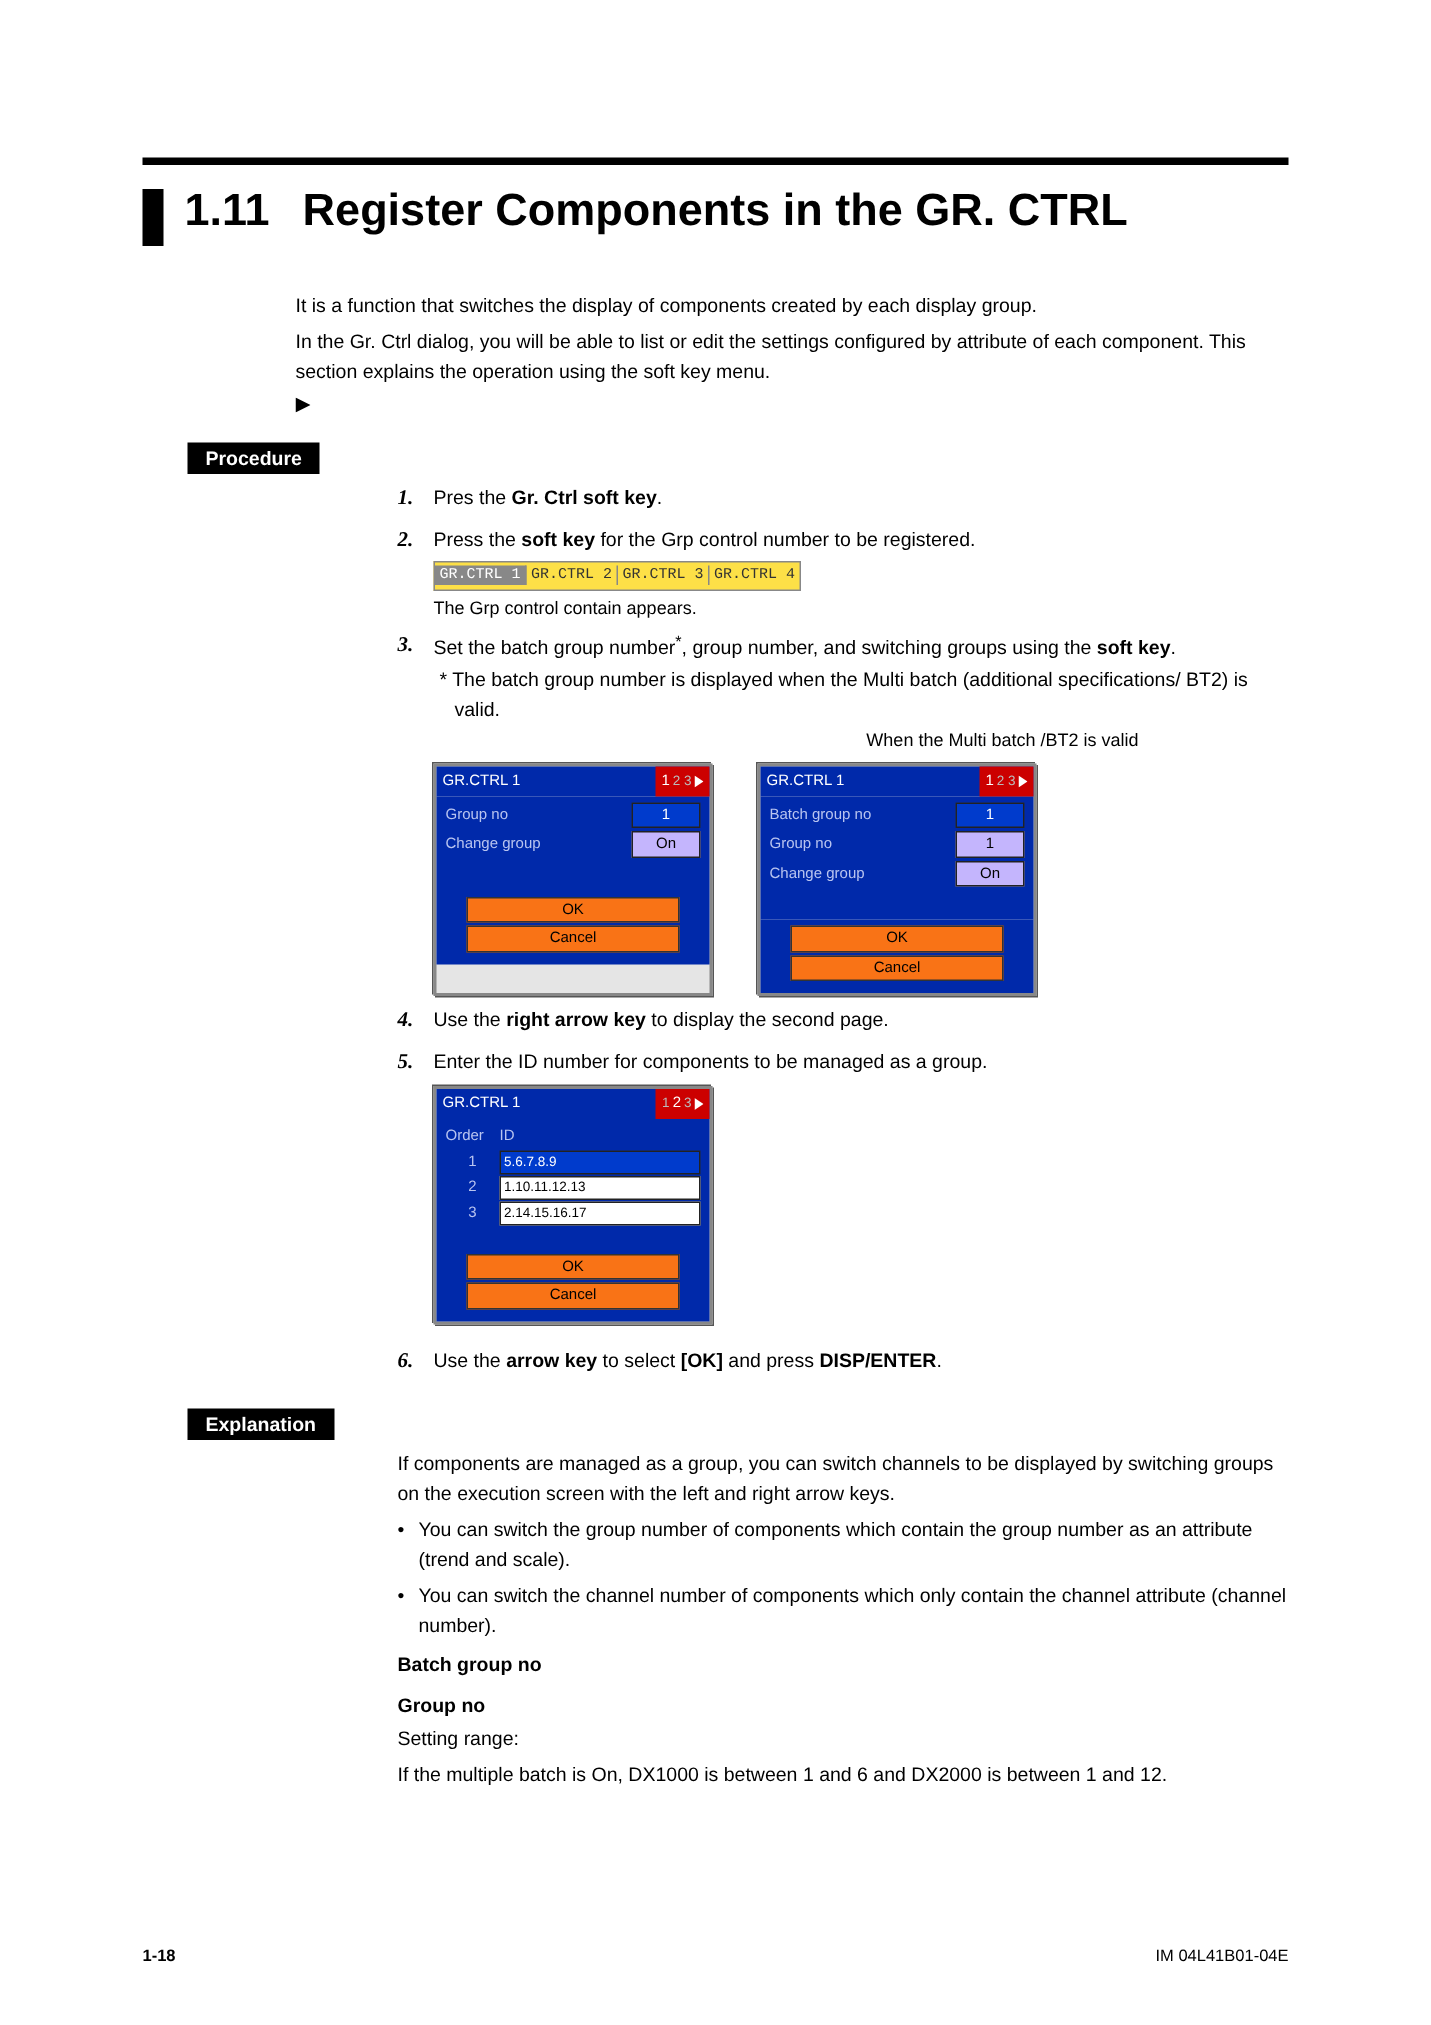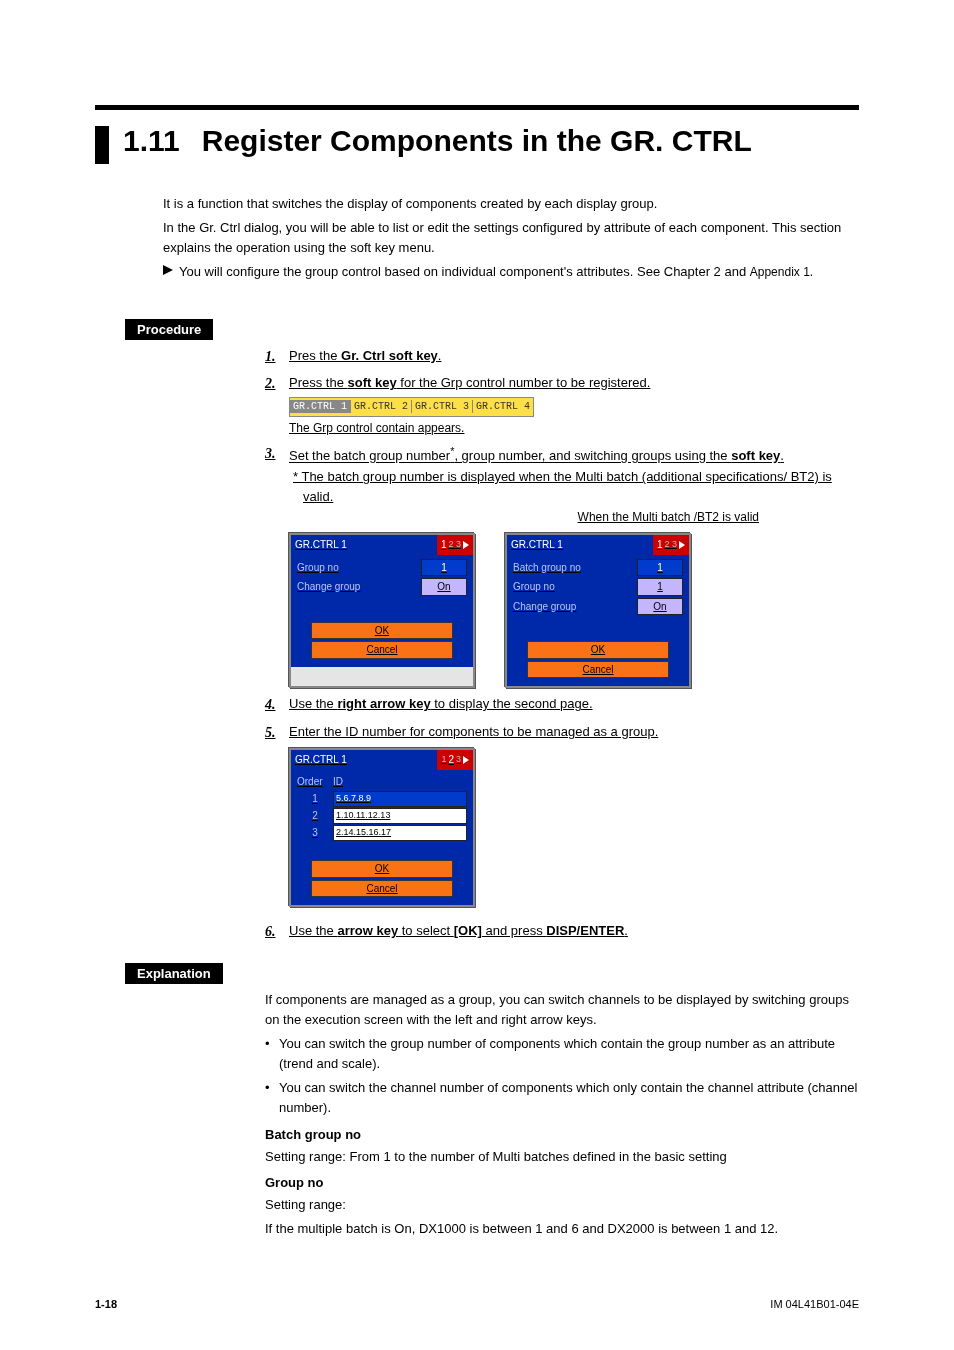--- a/index.html
+++ b/index.html
@@ -7,26 +7,26 @@
     --dlgblue:#0029aa;
     --dlgred:#cc0000;
   }
   html,body {margin:0;padding:0;background:#fff;font-family:Arial,Helvetica,sans-serif;color:#000;}
   .page {width:954px;min-height:1350px;margin:0 auto;position:relative;box-sizing:border-box;padding:105px 95px 0 95px;}
   .rule {height:5px;background:#000;margin-left:0;margin-bottom:14px;}
   .title-row {display:flex;align-items:flex-start;}
   .title-bar {width:14px;height:38px;background:#000;margin-right:14px;margin-top:2px;}
   .sec-num {font-size:30px;font-weight:bold;margin-right:22px;}
   .sec-title {font-size:30px;font-weight:bold;}
-  .body {margin-left:68px;margin-top:30px;font-size:13px;line-height:1.55;}
+  .body {margin-left:102px;margin-top:30px;font-size:13px;line-height:1.55;}
   .body p {margin:0 0 4px 0;}
   .arrow-line {display:flex;align-items:flex-start;}
   .arrow-line .tri {margin-right:6px;margin-top:3px;flex-shrink:0;}
   .label-box {background:#000;color:#fff;font-weight:bold;padding:3px 12px;font-size:13px;display:inline-block;margin-left:30px;}
-  .proc {margin-top:32px;text-decoration:underline;}
+  .proc {margin-top:20px;}
   ol.steps {list-style:none;padding:0;margin:6px 0 0 170px;font-size:13px;line-height:1.55;}
   li.step {display:flex;margin-bottom:6px;}
   li.step .num {font-style:italic;font-weight:bold;width:24px;flex-shrink:0;font-family:Georgia,serif;font-size:14px;}
   li.step .content {flex:1;}
   .softkey-bar {font-family:"Courier New",monospace;font-size:10px;color:#333;border:1px solid #888;display:inline-block;padding:1px 0;background:#fde047;margin-top:4px;}
   .softkey-bar span{padding:1px 3px;border-right:1px solid #888;}
   .softkey-bar span:first-child{background:#888;color:#fff;}
   .softkey-bar span:last-child{border-right:none;}
   .note {font-size:12px;margin-top:2px;}
   .substar {margin-left:14px;text-indent:-10px;}
@@ -78,21 +78,20 @@
     <span class="sec-title">Register Components in the GR. CTRL</span>
   </div>
 
   <div class="body">
     <p>It is a function that switches the display of components created by each display group.</p>
     <p>In the Gr. Ctrl dialog, you will be able to list or edit the settings configured by attribute of each component. This section explains the operation using the soft key menu.</p>
     <div class="arrow-line">
       <svg class="tri" width="10" height="10" viewBox="0 0 10 10">
           <polygon points="0,0 10,5 0,10" fill="#000"></polygon>
         </svg>
-      <p><span>You will configure the group control based on individual component's attributes. See Chapter 2 and </span><span style="font-size:12px">Appendix 1.</span><span></span></p>
     </div>
   </div>
 
   <div class="proc">
     <div class="label-box">Procedure</div>
     <ol class="steps">
       <li class="step">
           <span class="num">1.</span>
         <div class="content"><span>Pres the </span><b>Gr. Ctrl soft key</b><span>.</span></div>
       </li>
@@ -242,21 +241,20 @@
         <li>
             <span class="dot">•</span>
             <span>You can switch the group number of components which contain the group number as an attribute (trend and scale).</span>
           </li>
         <li>
             <span class="dot">•</span>
             <span>You can switch the channel number of components which only contain the channel attribute (channel number).</span>
           </li>
       </ul>
       <div class="subhead">Batch group no</div>
-      <p class="sub">Setting range: From 1 to the number of Multi batches defined in the basic setting</p>
       <div class="subhead">Group no</div>
       <p class="sub">Setting range:</p>
       <p class="sub">If the multiple batch is On, DX1000 is between 1 and 6 and DX2000 is between 1 and 12.</p>
     </div>
   </div>
 
   <div class="footer">
     <span class="pn">1-18</span>
     <span>IM 04L41B01-04E</span>
   </div>

